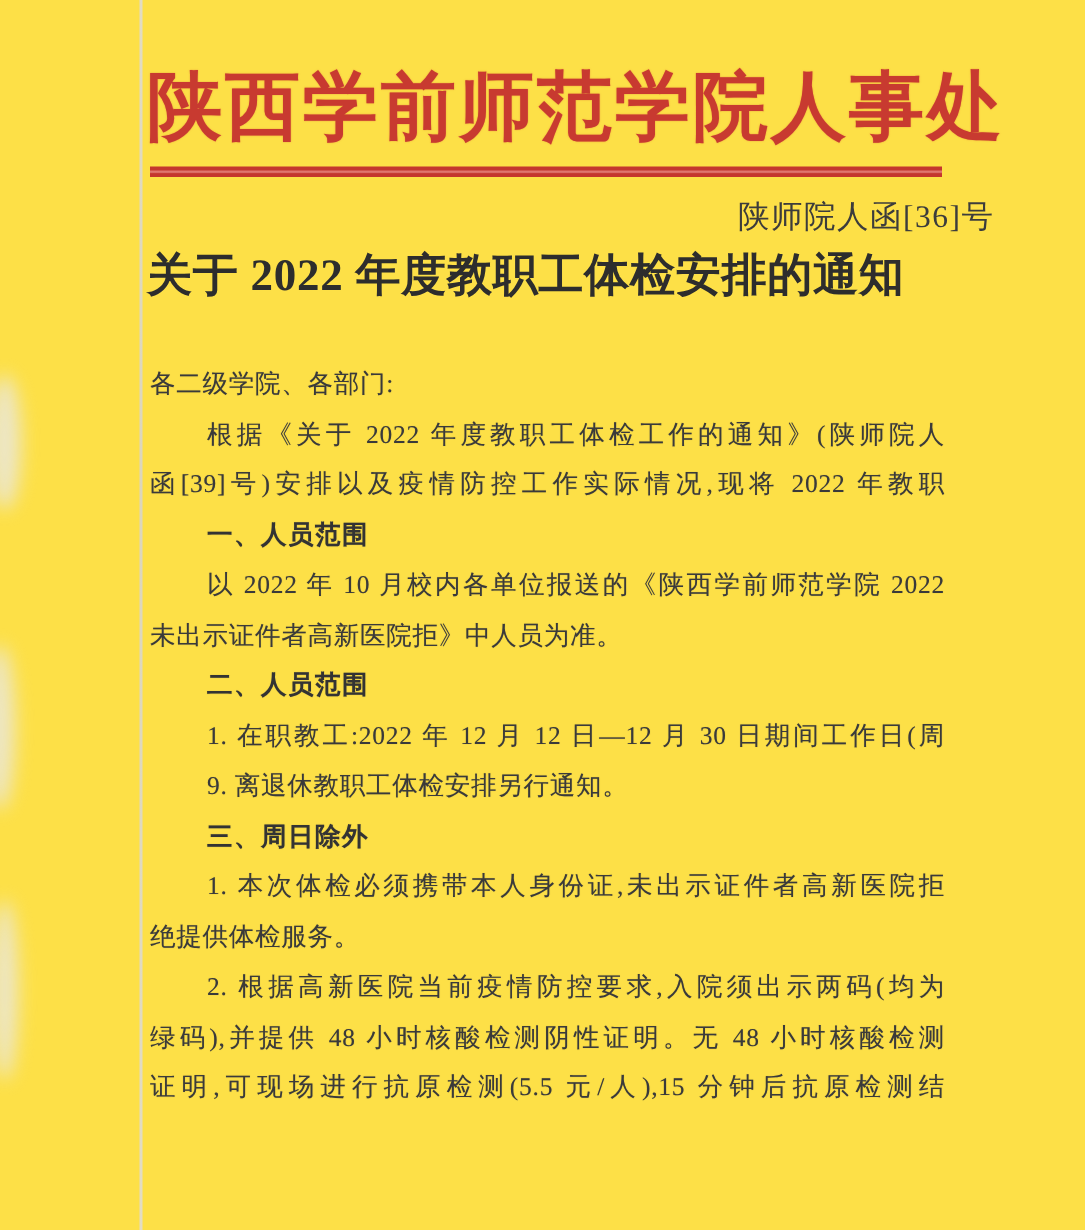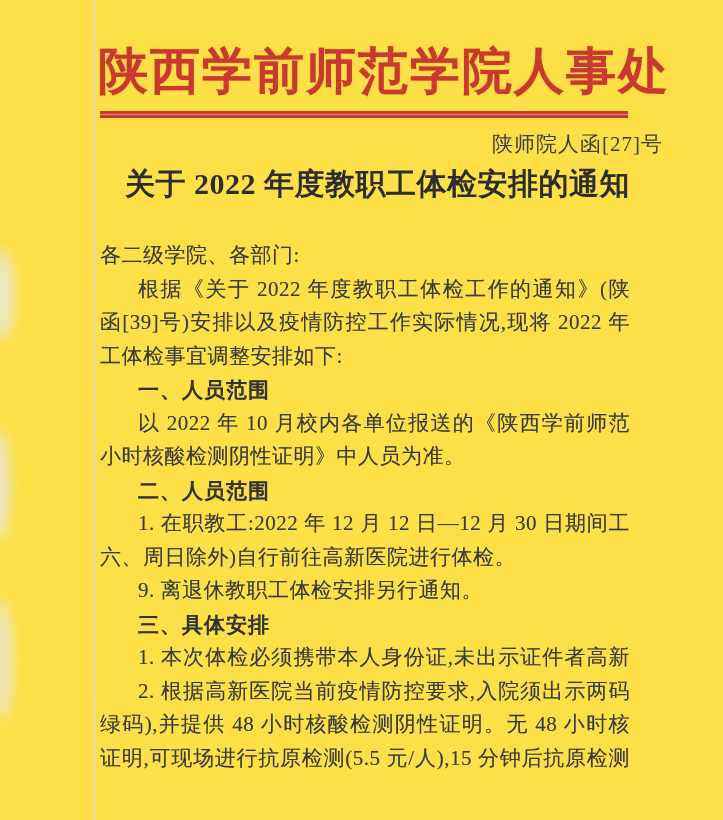--- a/index.html
+++ b/index.html
@@ -62,35 +62,35 @@
     line-height: 26px;
     letter-spacing: 1px;
     color: #3c3c3c;
     white-space: nowrap;
   }
 
   .doc-title {
     position: absolute;
     left: 98px; top: 164px;
     width: 532px;
-    text-align: right;
+    text-align: left;
     font-size: 30px;
     line-height: 40px;
     font-weight: bold;
     letter-spacing: .5px;
     color: #2d2d2d;
     white-space: nowrap;
   }
 
   
   .doc-body {
     position: absolute;
     left: 100px; top: 239px;
     width: 530px;
-    font-size: 21px;
+    font-size: 17px;
     color: #3a3a3a;
     text-shadow: 0 0 .6px rgba(70,70,70,.45);
   }
   .ln {
     height: 33.5px;
     line-height: 33.5px;
     white-space: nowrap;
     letter-spacing: .5px;
   }
   .ln.indent { padding-left: 38px; }
@@ -113,36 +113,35 @@
 <div class="page">
 
   <div class="smudge s1"></div>
   <div class="smudge s2"></div>
   <div class="smudge s3"></div>
   <div class="fold-line"></div>
 
   <div class="letterhead">陕西学前师范学院人事处</div>
   <div class="red-rule"></div>
 
-  <div class="doc-number">陕师院人函[27]号</div>
+  <div class="doc-number">陕师院人函[36]号</div>
 
   <div class="doc-title">关于 2022 年度教职工体检安排的通知</div>
 
   <div class="doc-body">
     <div class="ln">各二级学院、各部门:</div>
     <div class="ln indent full">根据《关于 2022 年度教职工体检工作的通知》(陕师院人</div>
     <div class="ln full">函[39]号)安排以及疫情防控工作实际情况,现将 2022 年教职</div>
-    <div class="ln">工体检事宜调整安排如下:</div>
     <div class="ln indent h">一、人员范围</div>
     <div class="ln indent full">以 2022 年 10 月校内各单位报送的《陕西学前师范学院 2022</div>
-    <div class="ln">小时核酸检测阴性证明》中人员为准。</div>
+    <div class="ln">未出示证件者高新医院拒》中人员为准。</div>
     <div class="ln indent h">二、人员范围</div>
     <div class="ln indent full">1. 在职教工:2022 年 12 月 12 日—12 月 30 日期间工作日(周</div>
-    <div class="ln">六、周日除外)自行前往高新医院进行体检。</div>
     <div class="ln indent">9. 离退休教职工体检安排另行通知。</div>
-    <div class="ln indent h">三、具体安排</div>
+    <div class="ln indent h">三、周日除外</div>
     <div class="ln indent full">1. 本次体检必须携带本人身份证,未出示证件者高新医院拒</div>
+    <div class="ln">绝提供体检服务。</div>
     <div class="ln indent full">2. 根据高新医院当前疫情防控要求,入院须出示两码(均为</div>
     <div class="ln full">绿码),并提供 48 小时核酸检测阴性证明。无 48 小时核酸检测</div>
     <div class="ln full">证明,可现场进行抗原检测(5.5 元/人),15 分钟后抗原检测结</div>
   </div>
 
 </div>
 
 </body></html>

